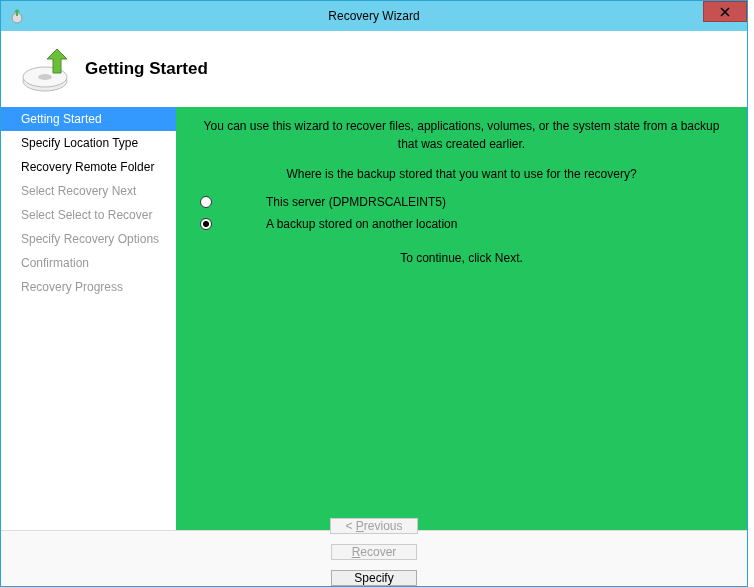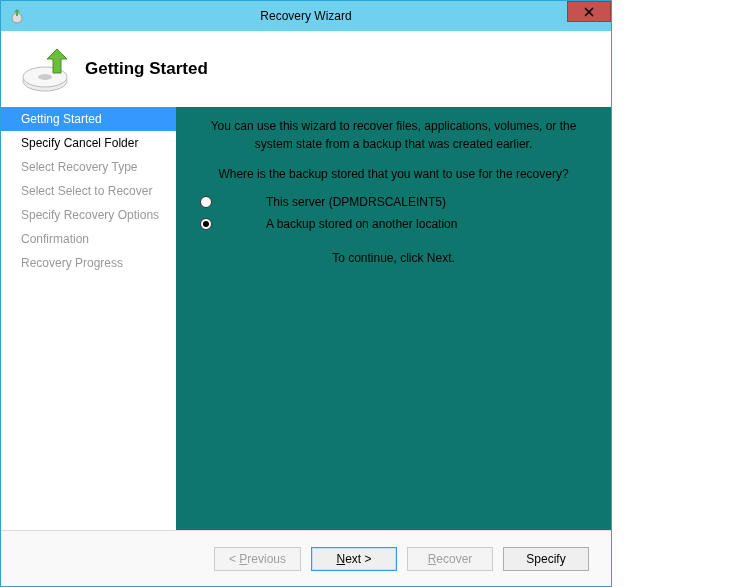--- a/index.html
+++ b/index.html
@@ -6,26 +6,26 @@
   body {
     margin: 0;
     font-family: "Segoe UI", Tahoma, sans-serif;
     font-size: 12px;
     background: #fff;
     width: 754px;
     height: 587px;
     overflow: hidden;
   }
   .window {
-    width: 612px;
+    width: 748px;
     height: 587px;
     border: 1px solid #2aa4d4;
     display: flex;
     flex-direction: column;
-    background: #0f766e;
+    background: #22c55e;
   }
   .titlebar {
     height: 30px;
     background: #6fd1ee;
     display: flex;
     align-items: center;
     position: relative;
   }
   .titlebar .title-icon {
     width: 16px; height: 16px;
@@ -129,20 +129,21 @@
   }
   .footer {
     height: 56px;
     display: flex;
     justify-content: flex-end;
     align-items: center;
     padding: 0 22px;
     gap: 10px;
     background: #f9f9f9;
     border-top: 1px solid #ddd;
+    flex-direction: column;
   }
   .btn {
     min-width: 86px;
     height: 24px;
     border: 1px solid #adadad;
     background: #efefef;
     font-size: 12px;
     display: inline-flex;
     align-items: center;
     justify-content: center;
@@ -190,22 +191,23 @@
         <ellipse cx="26" cy="34" rx="7" ry="3" fill="#ccc"></ellipse>
         <path d="M38 6 L48 16 L42 16 L42 30 L34 30 L34 16 L28 16 Z" fill="#6bbf3b" stroke="#4a8f2a"></path>
       </svg>
     </span>
     <span class="page-title">Getting Started</span>
   </div>
 
   <div class="body">
     <div class="sidebar">
       <div class="step active">Getting Started</div>
-      <div class="step">Specify Cancel Folder</div>
-      <div class="step disabled">Select Recovery Type</div>
+      <div class="step">Specify Location Type</div>
+      <div class="step">Recovery Remote Folder</div>
+      <div class="step disabled">Select Recovery Next</div>
       <div class="step disabled">Select Select to Recover</div>
       <div class="step disabled">Specify Recovery Options</div>
       <div class="step disabled">Confirmation</div>
       <div class="step disabled">Recovery Progress</div>
     </div>
 
     <div class="content">
       <p>You can use this wizard to recover files, applications, volumes, or the system state from a backup that was created earlier.</p>
       <p>Where is the backup stored that you want to use for the recovery?</p>
 
@@ -220,23 +222,20 @@
       </div>
 
       <p style="margin-top:18px">To continue, click Next.</p>
     </div>
   </div>
 
   <div class="footer">
     <div class="btn disabled">
       <span>&lt; <span class="u">P</span>revious</span>
     </div>
-    <div class="btn default">
-      <span><span class="u">N</span>ext &gt;</span>
-    </div>
     <div class="btn disabled">
       <span><span class="u">R</span>ecover</span>
     </div>
     <div class="btn">
       <span>Specify</span>
     </div>
   </div>
 
 </div>
 

